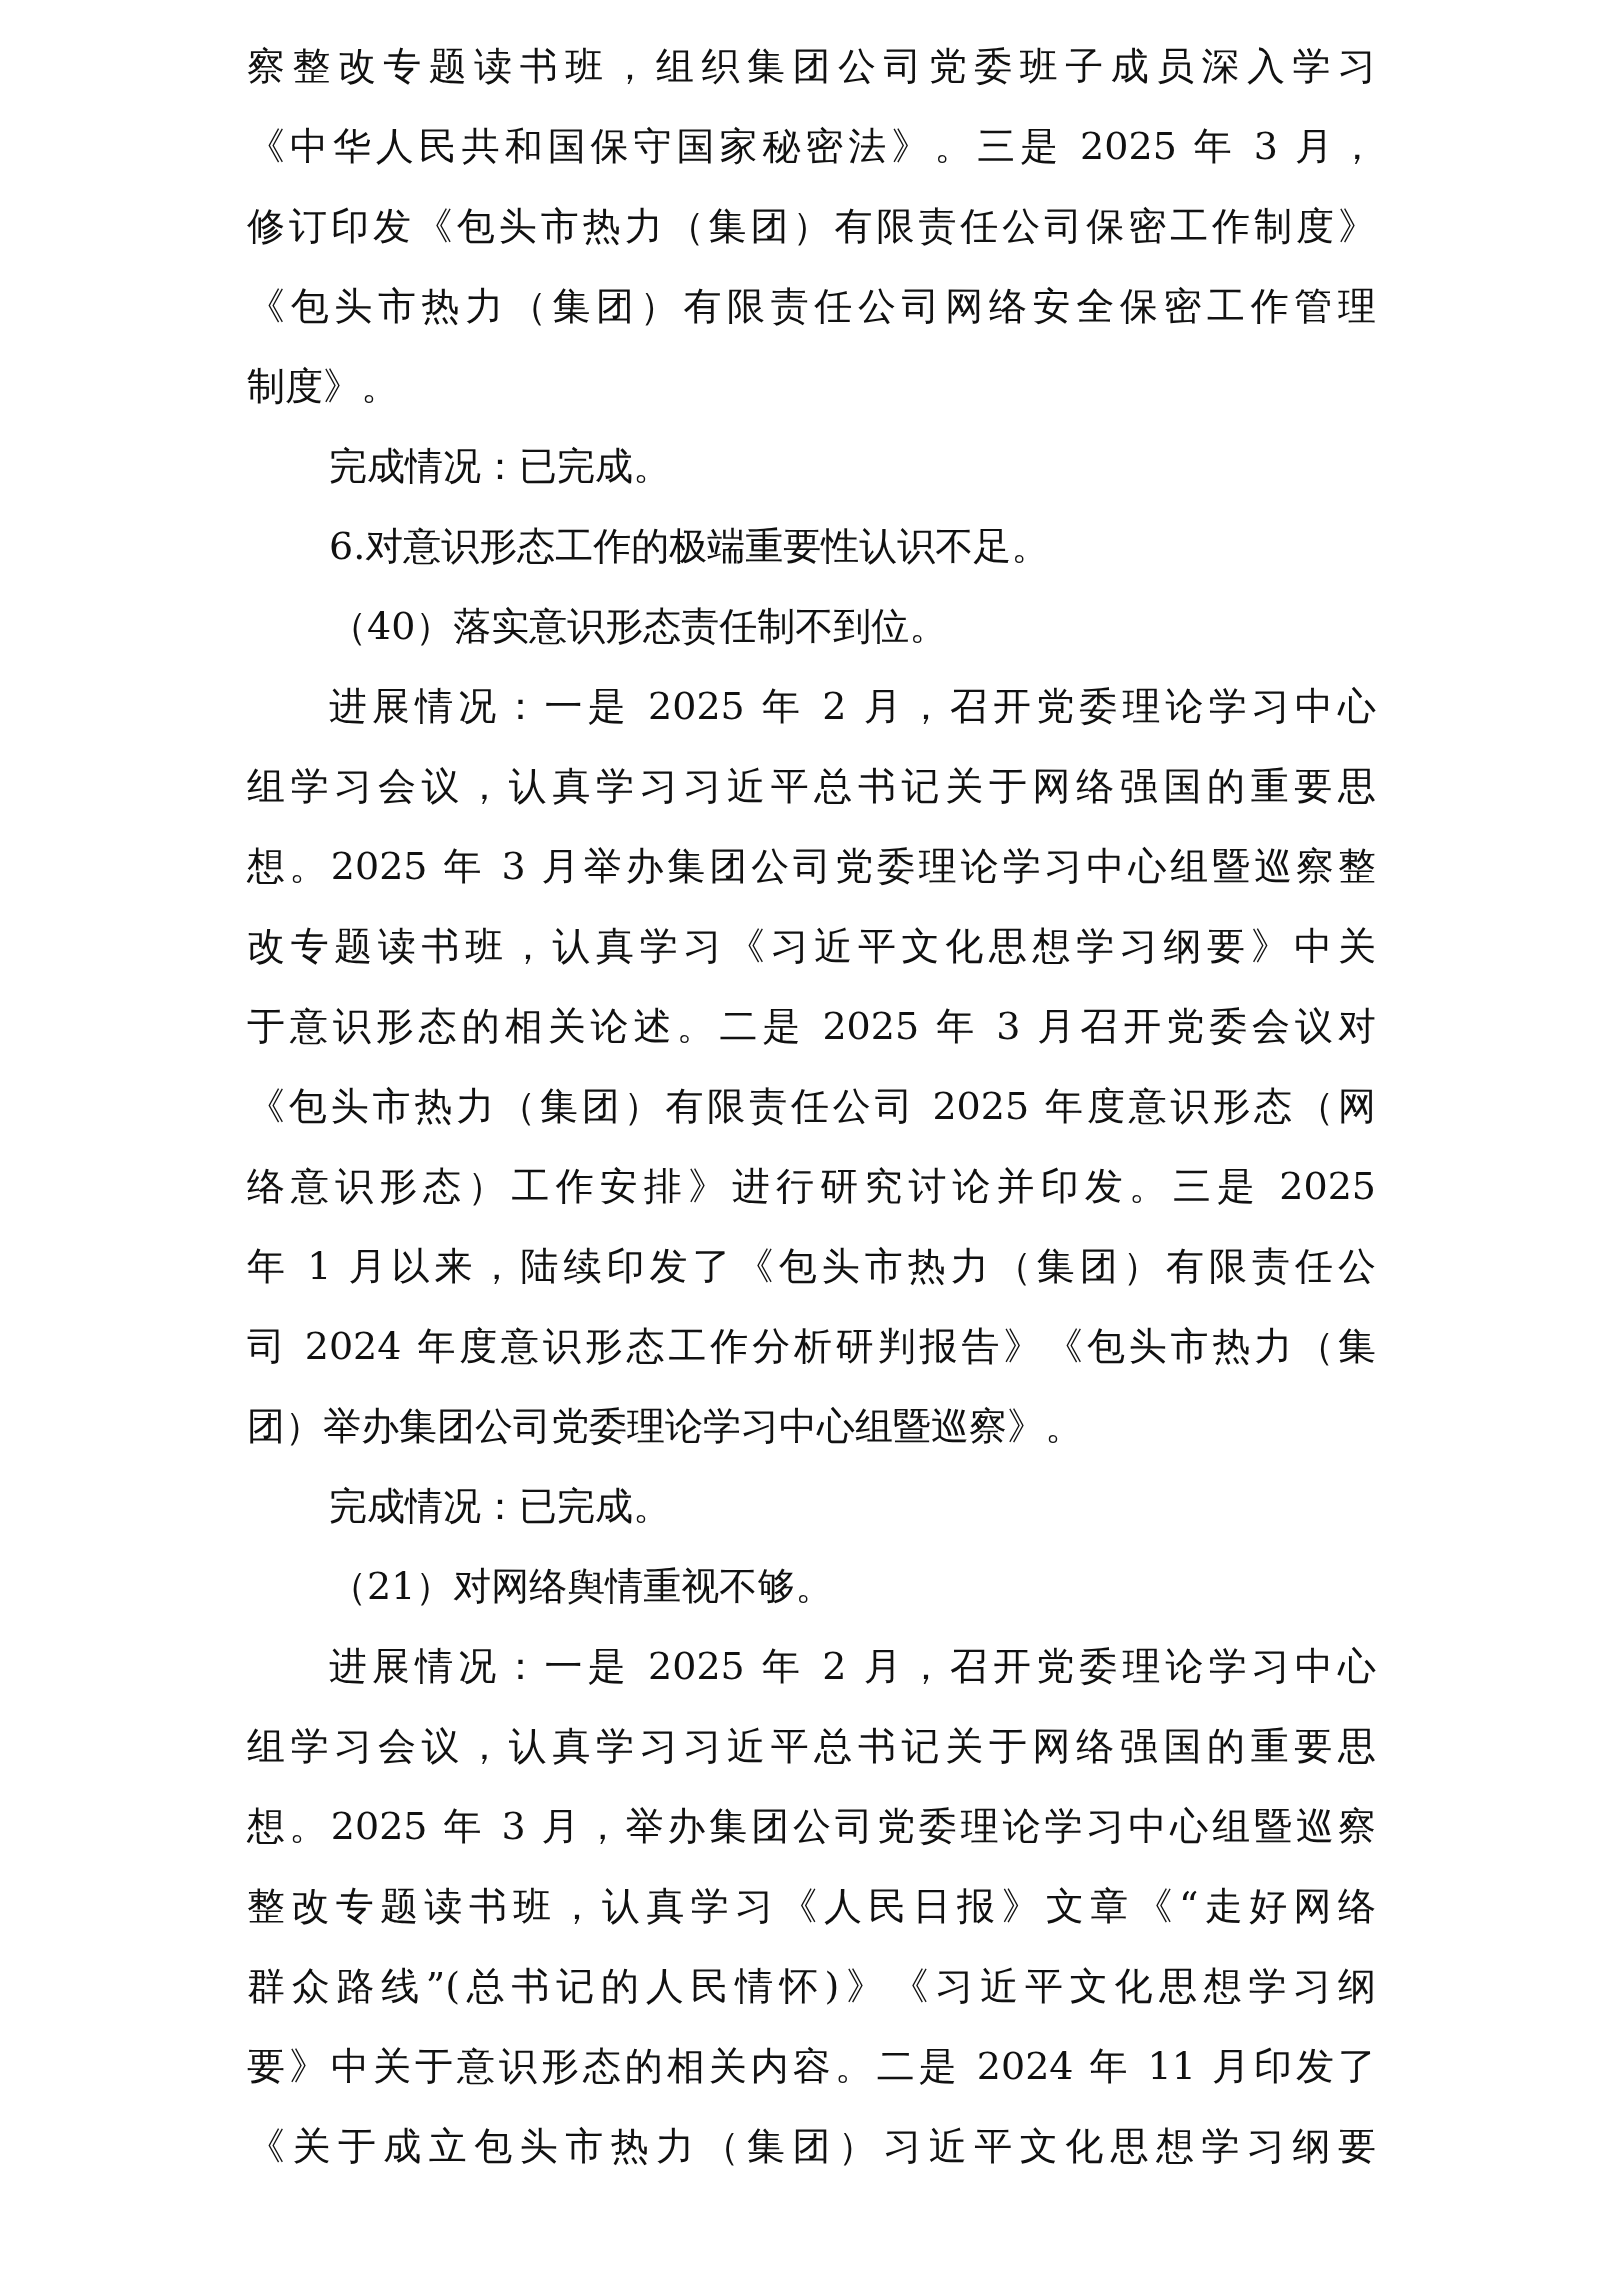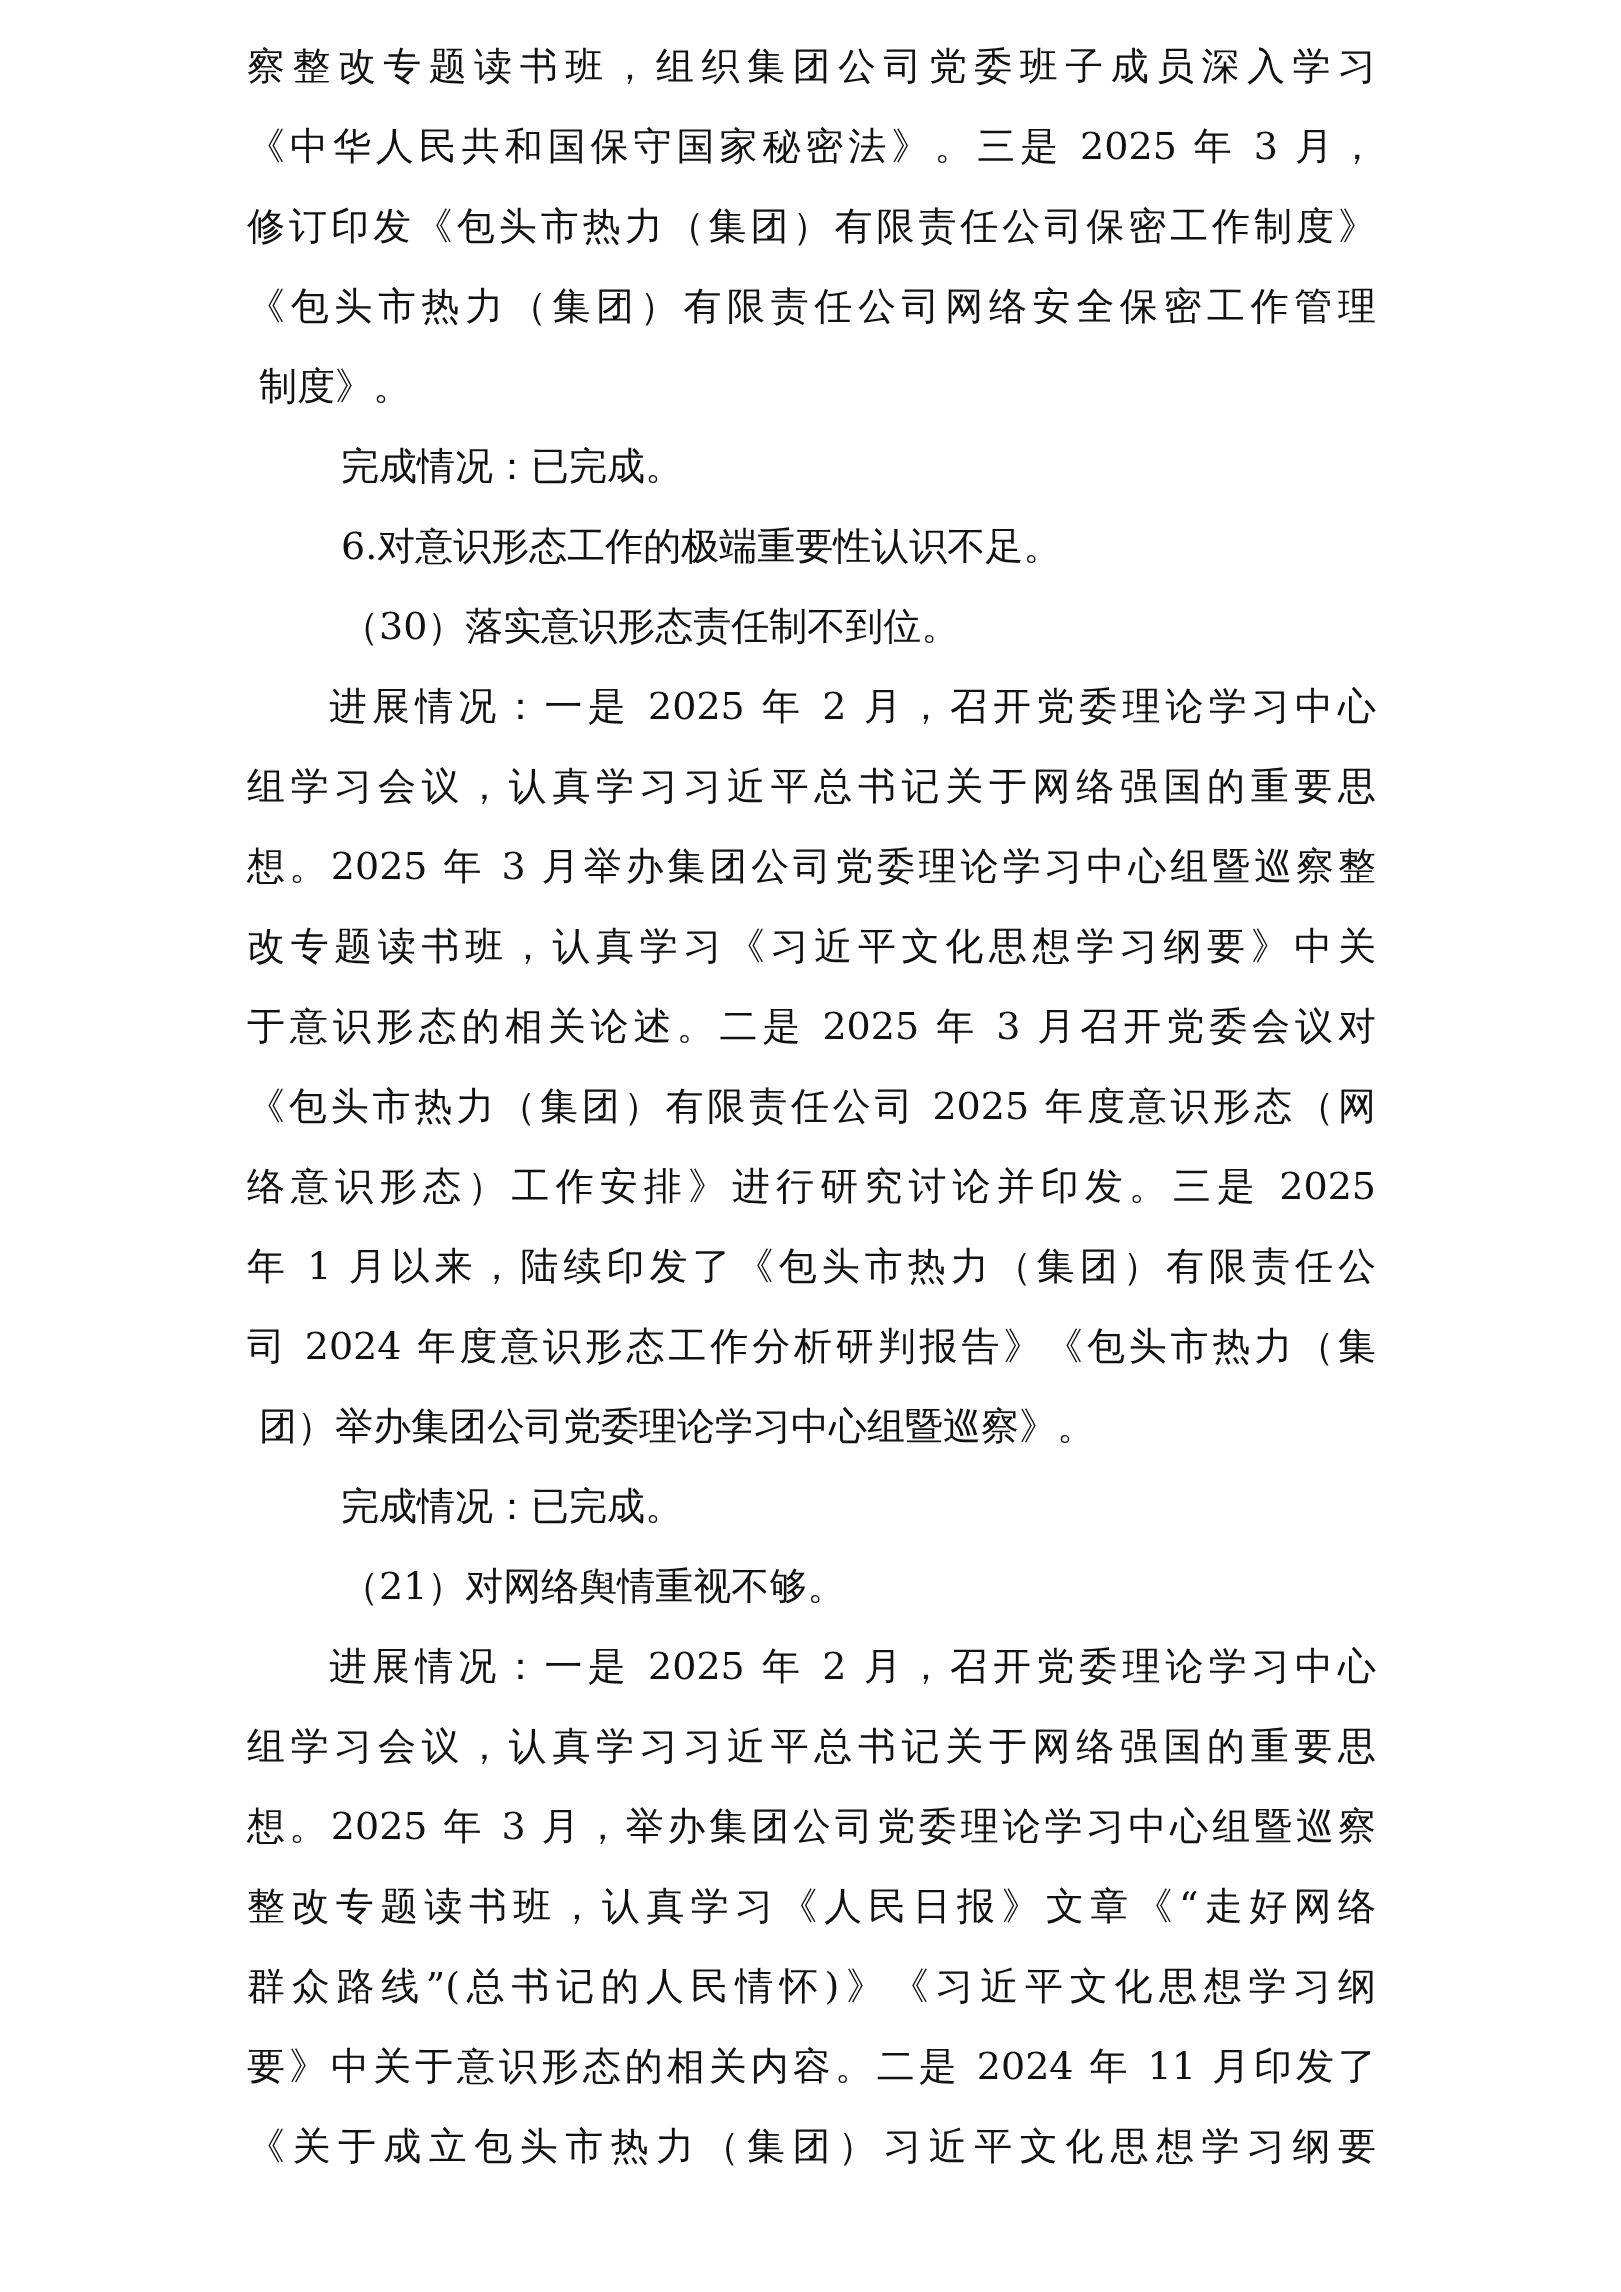--- a/index.html
+++ b/index.html
@@ -26,21 +26,20 @@
     .line {
       display: block;
       height: 80px;
       white-space: nowrap;
       text-align: justify;
       text-align-last: justify;
       letter-spacing: 0px;
     }
     .line.last {
       text-align-last: left;
-      margin-left: 12px;
     }
     .indent {
       padding-left: 82px;
     }
     .b {
       font-family: "DejaVu Sans", "Liberation Sans", sans-serif;
       font-weight: normal;
     }
   </style>
 </head>
@@ -54,21 +53,21 @@
       <div class="line"><span>《包头市热力（集团）有限责任公司网络安全保密工作管理</span></div>
       <div class="line last"><span>制度》。</span></div>
     </div>
     <div>
       <div class="line indent last"><span class="b">完成情况：</span><span>已完成。</span></div>
     </div>
     <div>
       <div class="line indent last"><span>6.对意识形态工作的极端重要性认识不足。</span></div>
     </div>
     <div>
-      <div class="line indent last"><span>（30）落实意识形态责任制不到位。</span></div>
+      <div class="line indent last"><span>（40）落实意识形态责任制不到位。</span></div>
     </div>
     <div>
       <div class="line indent"><span class="b">进展情况：</span><span class="b">一是</span><span> 2025 年 2 月，召开党委理论学习中心</span></div>
       <div class="line"><span>组学习会议，认真学习习近平总书记关于网络强国的重要思</span></div>
       <div class="line"><span>想。2025 年 3 月举办集团公司党委理论学习中心组暨巡察整</span></div>
       <div class="line"><span>改专题读书班，认真学习《习近平文化思想学习纲要》中关</span></div>
       <div class="line"><span>于意识形态的相关论述。</span><span class="b">二是</span><span> 2025 年 3 月召开党委会议对</span></div>
       <div class="line"><span>《包头市热力（集团）有限责任公司 2025 年度意识形态（网</span></div>
       <div class="line"><span>络意识形态）工作安排》进行研究讨论并印发。</span><span class="b">三是</span><span> 2025</span></div>
       <div class="line"><span>年 1 月以来，陆续印发了《包头市热力（集团）有限责任公</span></div>

